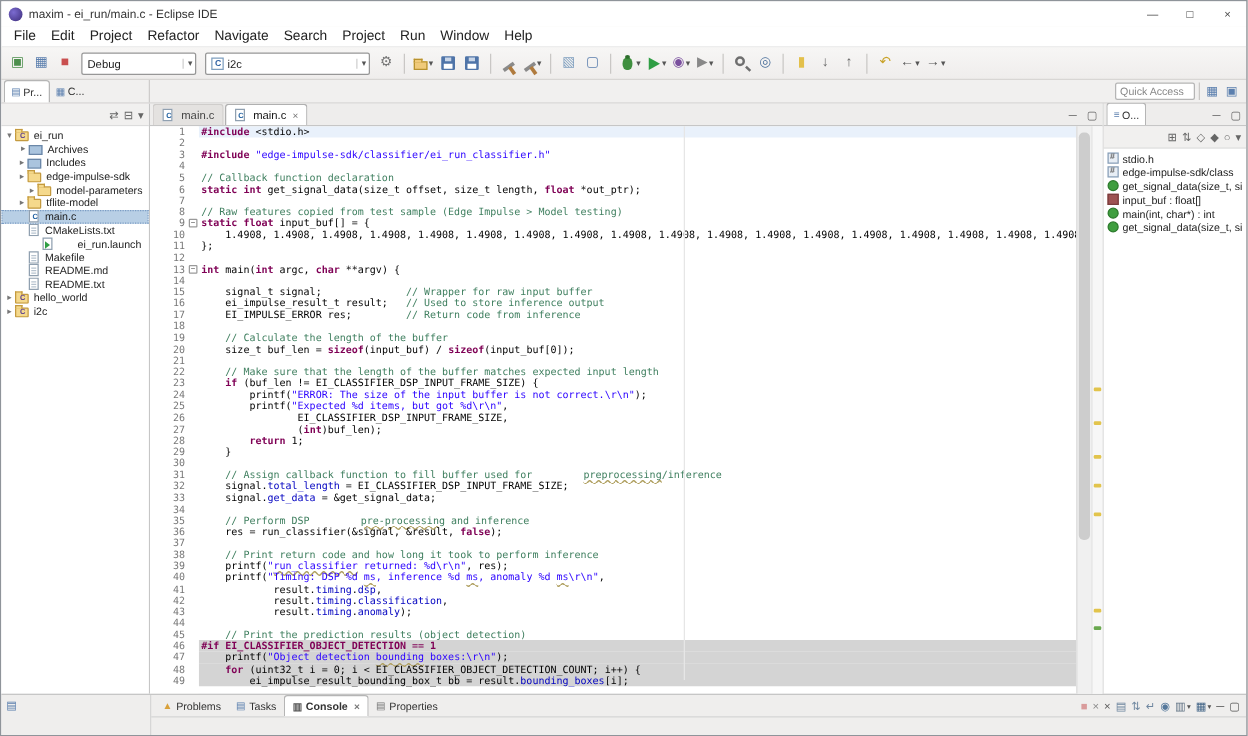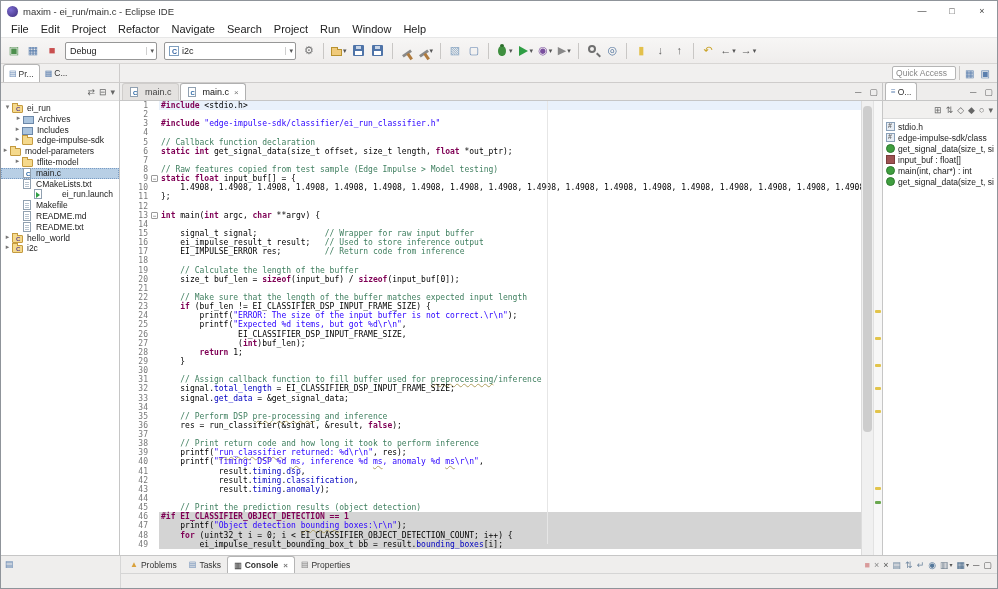--- a/index.html
+++ b/index.html
@@ -51,21 +51,21 @@
   .qa-input{width:64px;height:14px;font-size:8.5px;border:1px solid #b5b5b5;border-radius:2px;background:#fff;padding:0 3px;font-family:"Liberation Sans",sans-serif;}
   .qa-input::placeholder{color:#888;}
   .r2-sep{width:1px;height:14px;background:#c9c7c5;}
   .pbtn{font-size:10px;color:#5b7fae;padding:0 2px;}
   
   .main{flex:1;display:flex;min-height:0;}
   .left-panel{width:119px;flex:none;border-right:1px solid #c6c6c6;display:flex;flex-direction:column;background:#f7f7f7;}
   .panel-toolbar{height:18px;display:flex;align-items:center;justify-content:flex-end;gap:4px;padding:0 4px;background:#f1f0ef;border-bottom:1px solid #dcdcdc;flex:none;}
   .pt-icon{font-size:9px;color:#666;}
   .tree{flex:1;background:#fff;overflow:hidden;padding-top:2px;}
-  .tree-row{display:flex;align-items:flex-start;height:10.8px;font-size:8.5px;white-space:nowrap;overflow:hidden;}
+  .tree-row{display:flex;align-items:center;height:10.8px;font-size:8.5px;white-space:nowrap;overflow:hidden;}
   .tree-row.sel{background:#b8cfe5;outline:1px dotted #7a9cc4;outline-offset:-1px;}
   .tree-arrow{width:9px;font-size:7px;color:#777;flex:none;text-align:center;}
   .tree-label{margin-left:1px;}
   .ic{width:11px;height:10px;flex:none;display:inline-block;position:relative;margin-right:3px;}
   .ic-project,.ic-folder{background:#f5d98c;border:1px solid #c49a3f;border-radius:1px;height:8px;margin-top:2px;}
   .ic-project::before,.ic-folder::before{content:"";position:absolute;top:-3px;left:-1px;width:4px;height:2px;background:#f5d98c;border:1px solid #c49a3f;border-bottom:none;}
   .ic-project::after{content:"C";position:absolute;font:bold 6px "Liberation Sans",sans-serif;color:#5b3f8f;left:3px;top:0;}
   .ic-box{background:#aac4de;border:1px solid #6b87a8;height:8px;margin-top:2px;}
   .ic-cfile,.ic-file,.ic-launch{width:8px;height:10px;background:#fff;border:1px solid #90a0b0;margin:0 4px 0 1px;}
   .ic-cfile::after{content:"C";position:absolute;font:bold 6px "Liberation Sans",sans-serif;color:#2060a0;left:2px;top:2px;}
@@ -92,21 +92,21 @@
   .code-lines{flex:1;overflow:hidden;font:8px/9.15px "DejaVu Sans Mono",monospace;white-space:pre;color:#000;}
   .code-line{height:9.15px;padding-left:2px;}
   .hl-cur{background:#e9f1fb;}
   .hl-sel{background:#d4d4d4;}
   .tk-k{color:#7f0055;font-weight:bold;}
   .tk-c{color:#3f7f5f;}
   .tk-s{color:#2a00ff;}
   .tk-d{color:#7f0055;font-weight:bold;}
   .tk-f{color:#0000c0;}
   .tk-p{color:#000;}
-  .tk-csp{color:#3f7f5f;text-decoration:underline wavy #b0a060;}
+  .tk-csp{color:#3f7f5f;text-decoration:underline wavy #b0a060;margin-left:36px;}
   .tk-ssp{color:#2a00ff;text-decoration:underline wavy #b0a060;}
   .hscroll{height:11px;background:#f0f0f0;border-top:1px solid #d5d5d5;position:relative;flex:none;}
   .hthumb{position:absolute;left:1px;top:1px;height:8px;background:#cdcdcd;border-radius:4px;}
   .vscroll{width:12px;background:#f0f0f0;border-left:1px solid #dcdcdc;position:relative;flex:none;}
   .vthumb{position:absolute;left:1px;width:9px;background:#cdcdcd;border-radius:4px;}
   .overview{width:9px;background:#f7f7f7;border-left:1px solid #e2e2e2;position:relative;flex:none;}
   .ov-mark{position:absolute;left:1px;width:6px;height:3px;border-radius:1px;}
   
   .right-panel{width:114px;flex:none;display:flex;flex-direction:column;background:#f7f7f7;}
   .rp-tabs{height:18px;background:#eeedec;border-bottom:1px solid #c6c6c6;display:flex;align-items:flex-end;padding-left:2px;flex:none;}
@@ -299,21 +299,21 @@
           <div class="tree-row" style="padding-left: 12px;">
             <span class="tree-arrow">▸</span>
             <span class="ic ic-box"></span>
             <span class="tree-label">Includes</span>
           </div>
           <div class="tree-row" style="padding-left: 12px;">
             <span class="tree-arrow">▸</span>
             <span class="ic ic-folder"></span>
             <span class="tree-label">edge-impulse-sdk</span>
           </div>
-          <div class="tree-row" style="padding-left: 0;">
+          <div class="tree-row" style="padding-left: 20px;">
             <span class="tree-arrow">▸</span>
             <span class="ic ic-folder"></span>
             <span class="tree-label">model-parameters</span>
           </div>
           <div class="tree-row" style="padding-left: 12px;">
             <span class="tree-arrow">▸</span>
             <span class="ic ic-folder"></span>
             <span class="tree-label">tflite-model</span>
           </div>
           <div class="tree-row sel" style="padding-left: 12px;">

